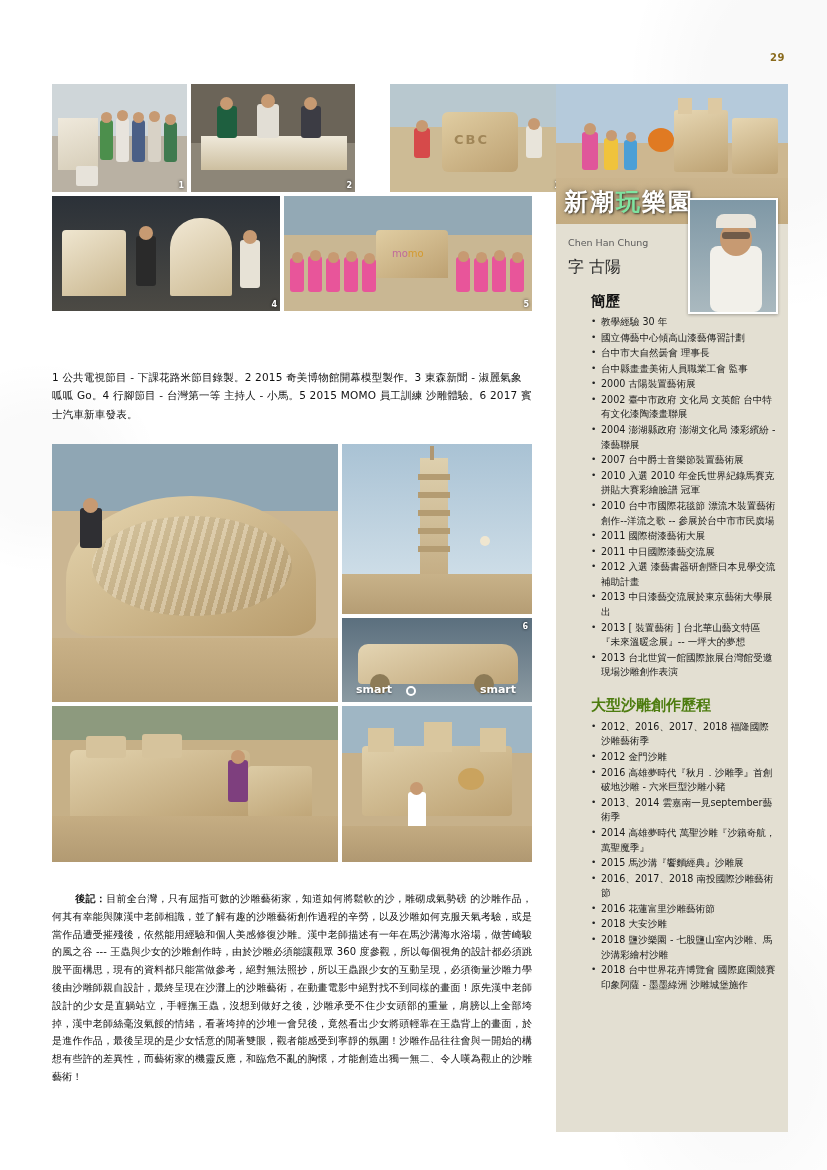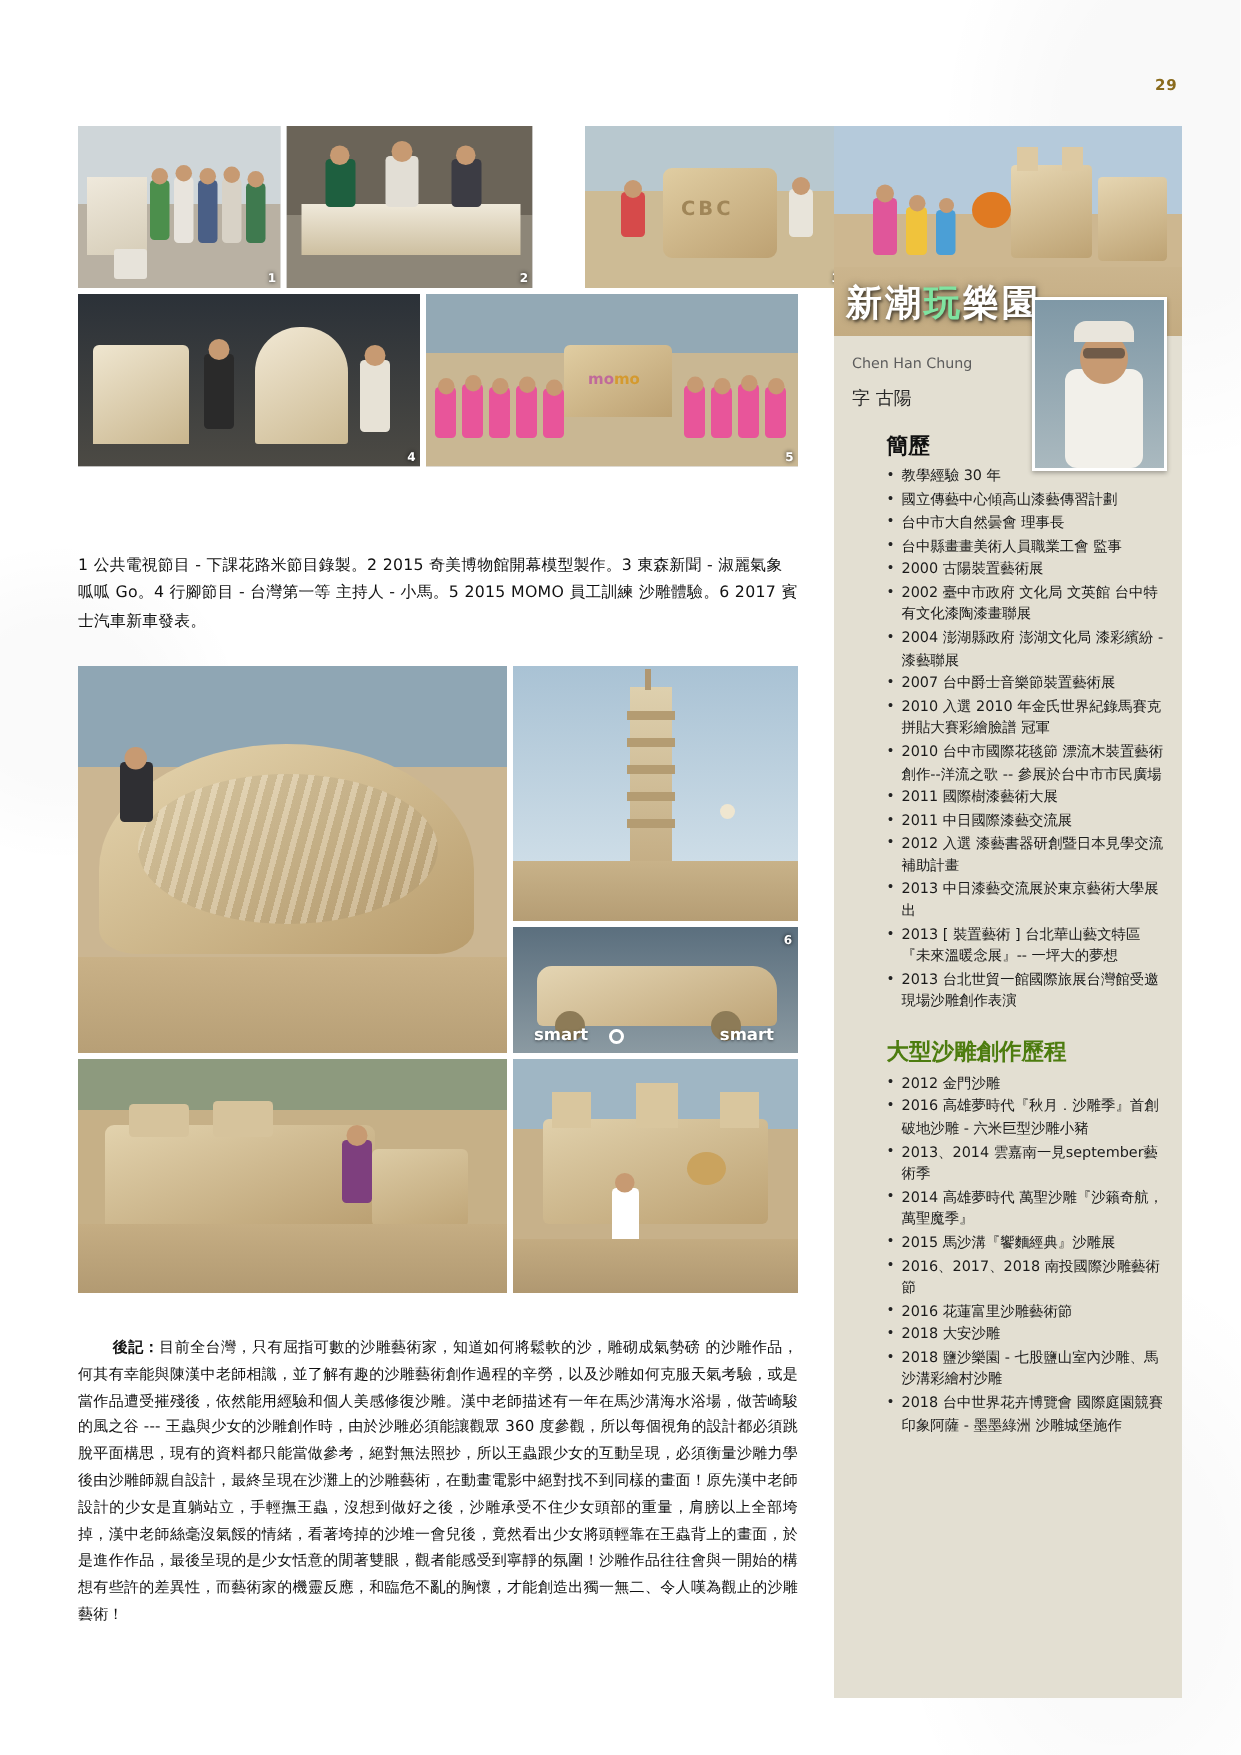--- a/index.html
+++ b/index.html
@@ -79,21 +79,21 @@
   }
   .hero-title .g { color:#7fe3a0; }
   .profile-wrap { position:relative; padding:10px 12px 0 12px; }
   .portrait {
     position:absolute; right:10px; top:-26px;
     width:90px; height:116px; overflow:hidden;
     border:2px solid #fff; box-shadow:0 1px 3px rgba(0,0,0,0.3);
   }
   .name-cn { font-size:17px; font-weight:bold; color:#1a1a1a; margin-top:48px; }
   .name-en { font-size:9.5px; color:#5c5c5c; margin-top:3px; }
-  .name-alt { font-size:12px; color:#2a2a2a; margin-top:9px; }
+  .name-alt { font-size:16px; color:#2a2a2a; margin-top:9px; }
   .sec-title {
     font-size:14.5px; font-weight:bold; color:#111;
     margin:14px 0 4px 0;
   }
   .sec-title-lg {
     font-size:15px; font-weight:bold; color:#4d7c0f;
     margin:16px 0 5px 0;
   }
   ul.bullets { list-style:none; margin:0; padding:0; }
   ul.bullets li {
@@ -173,21 +173,21 @@
       <div class="figure" style="left:84px;top:40px;width:20px;height:50px;background:#2a2a2a;"></div>
       <div class="head" style="left:87px;top:30px;width:14px;height:14px;"></div>
       <div class="figure" style="left:188px;top:44px;width:20px;height:48px;background:#e7e2d6;"></div>
       <div class="head" style="left:191px;top:34px;width:14px;height:14px;"></div>
       <div class="num">4</div>
     </div>
 
     <div class="ph" style="left:232px;top:112px;width:248px;height:115px;">
       <div style="position:absolute;inset:0;background:linear-gradient(#93a9b5 0 34%,#c9b793 34% 100%);"></div>
       <div class="sculpt" style="left:92px;top:34px;width:72px;height:48px;"></div>
-      <div style="position:absolute;left:108px;top:52px;font-size:10px;font-weight:bold;color:#c06a9a;">mo<span style="color:#d49a2f;">mo</span></div>
+      <div style="position:absolute;left:108px;top:52px;font-size:10px;font-weight:normal;color:#c06a9a;">mo<span style="color:#d49a2f;">mo</span></div>
       <div style="position:absolute;left:4px;top:56px;width:240px;height:44px;">
         <div class="figure" style="left:2px;top:6px;width:14px;height:34px;background:#e8559a;"></div>
           <div class="head" style="left:4px;top:0;width:11px;height:11px;"></div>
         <div class="figure" style="left:20px;top:4px;width:14px;height:36px;background:#e8559a;"></div>
           <div class="head" style="left:22px;top:-2px;width:11px;height:11px;"></div>
         <div class="figure" style="left:38px;top:6px;width:14px;height:34px;background:#e8559a;"></div>
           <div class="head" style="left:40px;top:0;width:11px;height:11px;"></div>
         <div class="figure" style="left:56px;top:5px;width:14px;height:35px;background:#e8559a;"></div>
           <div class="head" style="left:58px;top:-1px;width:11px;height:11px;"></div>
         <div class="figure" style="left:74px;top:7px;width:14px;height:33px;background:#e8559a;"></div>
@@ -320,20 +320,21 @@
       <li>2011 國際樹漆藝術大展</li>
       <li>2011 中日國際漆藝交流展</li>
       <li>2012 入選 漆藝書器研創暨日本見學交流補助計畫</li>
       <li>2013 中日漆藝交流展於東京藝術大學展出</li>
       <li>2013 [ 裝置藝術 ] 台北華山藝文特區『未來溫暖念展』--  一坪大的夢想</li>
       <li>2013 台北世貿一館國際旅展台灣館受邀現場沙雕創作表演</li>
     </ul>
 
     <div class="sec-title-lg">大型沙雕創作歷程</div>
     <ul class="bullets">
+      <li>2012、2016、2017、2018 福隆國際沙雕藝術季</li>
       <li>2012 金門沙雕</li>
       <li>2016 高雄夢時代『秋月．沙雕季』首創破地沙雕 - 六米巨型沙雕小豬</li>
       <li>2013、2014 雲嘉南一見september藝術季</li>
       <li>2014 高雄夢時代 萬聖沙雕『沙籟奇航，萬聖魔季』</li>
       <li>2015 馬沙溝『饗麵經典』沙雕展</li>
       <li>2016、2017、2018 南投國際沙雕藝術節</li>
       <li>2016 花蓮富里沙雕藝術節</li>
       <li>2018 大安沙雕</li>
       <li>2018 鹽沙樂園 - 七股鹽山室內沙雕、馬沙溝彩繪村沙雕</li>
       <li>2018 台中世界花卉博覽會 國際庭園競賽印象阿薩 - 墨墨綠洲 沙雕城堡施作</li>

